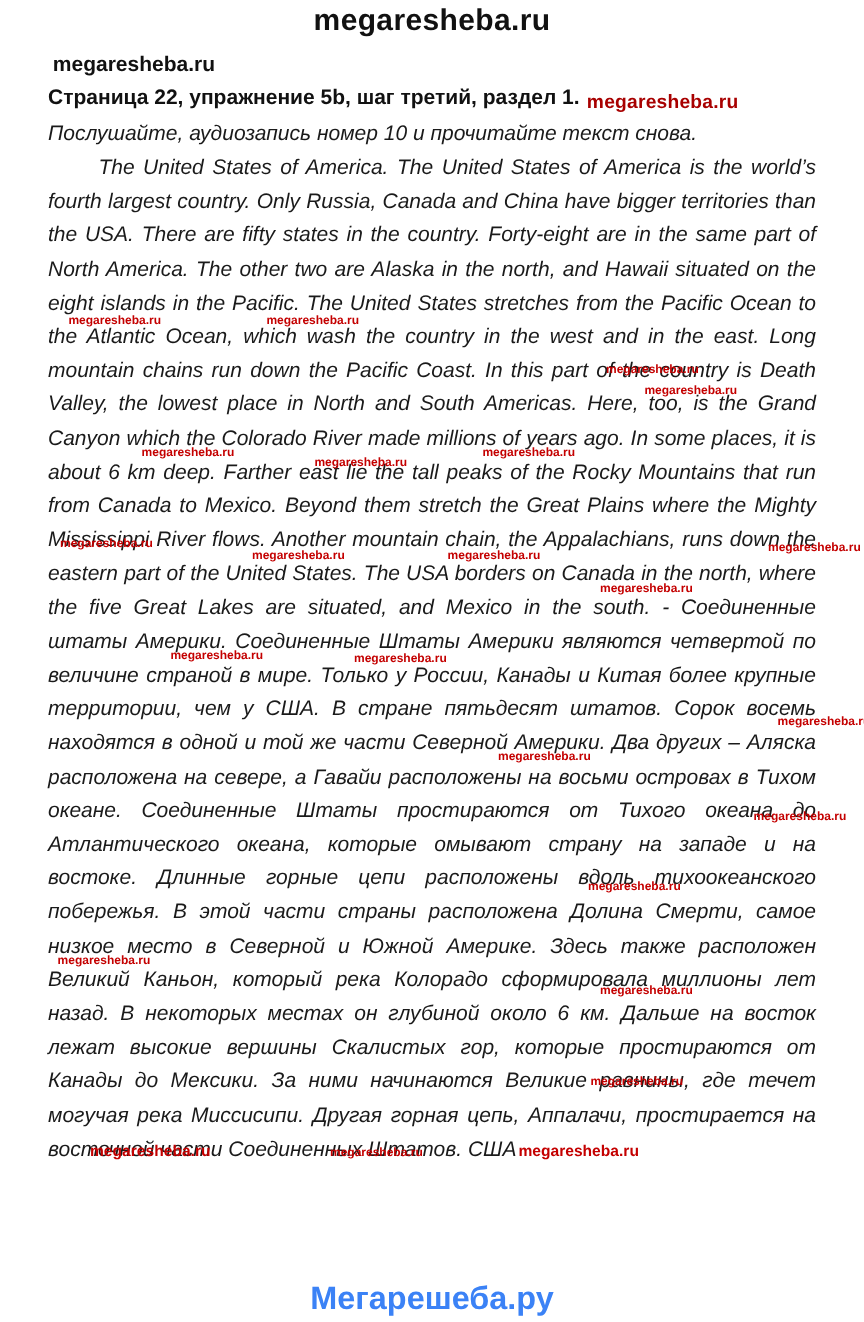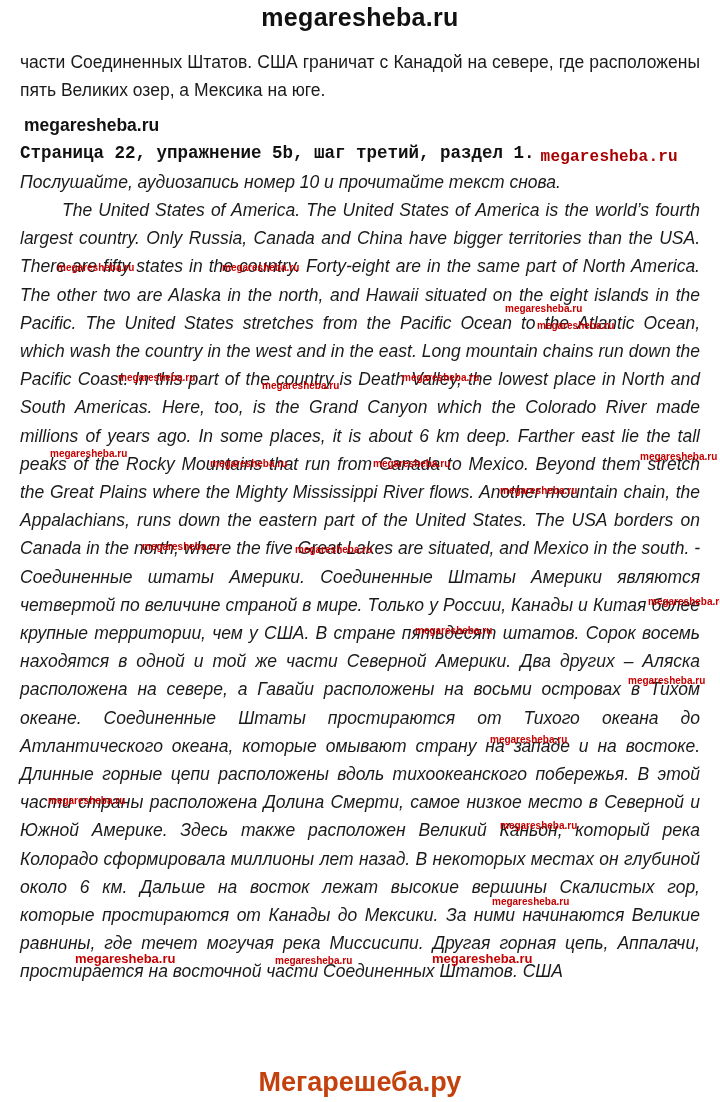--- a/index.html
+++ b/index.html
@@ -9,21 +9,21 @@
     height: 1102px;
     font-family: "Liberation Sans", sans-serif;
     color: #1a1a1a;
     position: relative;
     overflow: hidden;
   }
   .page {
     position: relative;
     width: 720px;
     height: 1102px;
-    padding: 0 20px;
+    padding: 0 40px;
     background: #ffffff;
   }
   .site-header {
     text-align: center;
     font-size: 25px;
     font-weight: bold;
     padding-top: 3px;
     letter-spacing: 0.3px;
     color: #111;
   }
@@ -40,21 +40,20 @@
     line-height: 28px;
     font-weight: bold;
     color: #111;
   }
   .heading-row {
     font-size: 17.5px;
     line-height: 28px;
     font-weight: bold;
     color: #111;
     white-space: nowrap;
-    font-family: Liberation Mono, monospace;
   }
   .heading-wm {
     color: #a80000;
     font-size: 16px;
     font-weight: bold;
     margin-left: 6px;
     position: relative;
     top: 3px;
     letter-spacing: 0.2px;
   }
@@ -71,21 +70,21 @@
     font-style: italic;
   }
   .site-footer {
     position: absolute;
     bottom: 4px;
     left: 0;
     width: 100%;
     text-align: center;
     font-size: 27px;
     font-weight: bold;
-    color: #c2410c;
+    color: #3b82f6;
   }
   .wm-layer {
     position: absolute;
     left: 0; top: 0;
     width: 720px; height: 1102px;
     pointer-events: none;
   }
   .wm {
     position: absolute;
     color: #c40000;
@@ -94,21 +93,20 @@
     line-height: 1;
   }
 </style>
 </head>
 <body>
 
 <div class="page">
 
   <div class="site-header">megaresheba.ru</div>
 
-  <p class="intro">части Соединенных Штатов. США граничат с Канадой на севере, где расположены пять Великих озер, а Мексика на юге.</p>
 
   <div class="wm-line">megaresheba.ru</div>
 
   <div class="heading-row">
     <span>Страница 22, упражнение 5b, шаг третий, раздел 1.</span><span class="heading-wm">megaresheba.ru</span>
   </div>
 
   <p class="instruction">Послушайте, аудиозапись номер 10 и прочитайте текст снова.</p>
 
   <p class="main-par">The United States of America. The United States of America is the world’s fourth largest country. Only Russia, Canada and China have bigger territories than the USA. There are fifty states in the country. Forty-eight are in the same part of North America. The other two are Alaska in the north, and Hawaii situated on the eight islands in the Pacific. The United States stretches from the Pacific Ocean to the Atlantic Ocean, which wash the country in the west and in the east. Long mountain chains run down the Pacific Coast. In this part of the country is Death Valley, the lowest place in North and South Americas. Here, too, is the Grand Canyon which the Colorado River made millions of years ago. In some places, it is about 6 km deep. Farther east lie the tall peaks of the Rocky Mountains that run from Canada to Mexico. Beyond them stretch the Great Plains where the Mighty Mississippi River flows. Another mountain chain, the Appalachians, runs down the eastern part of the United States. The USA borders on Canada in the north, where the five Great Lakes are situated, and Mexico in the south. - Соединенные штаты Америки. Соединенные Штаты Америки являются четвертой по величине страной в мире. Только у России, Канады и Китая более крупные территории, чем у США. В стране пятьдесят штатов. Сорок восемь находятся в одной и той же части Северной Америки. Два других – Аляска расположена на севере, а Гавайи расположены на восьми островах в Тихом океане. Соединенные Штаты простираются от Тихого океана до Атлантического океана, которые омывают страну на западе и на востоке. Длинные горные цепи расположены вдоль тихоокеанского побережья. В этой части страны расположена Долина Смерти, самое низкое место в Северной и Южной Америке. Здесь также расположен Великий Каньон, который река Колорадо сформировала миллионы лет назад. В некоторых местах он глубиной около 6 км. Дальше на восток лежат высокие вершины Скалистых гор, которые простираются от Канады до Мексики. За ними начинаются Великие равнины, где течет могучая река Миссисипи. Другая горная цепь, Аппалачи, простирается на восточной части Соединенных Штатов. США</p>

